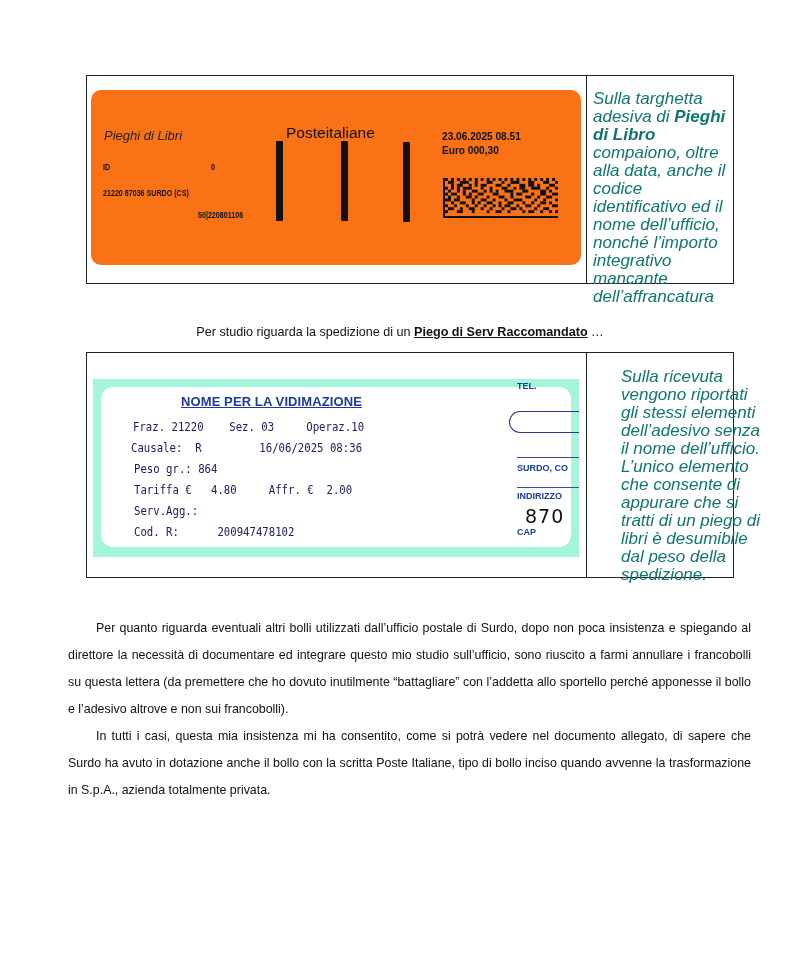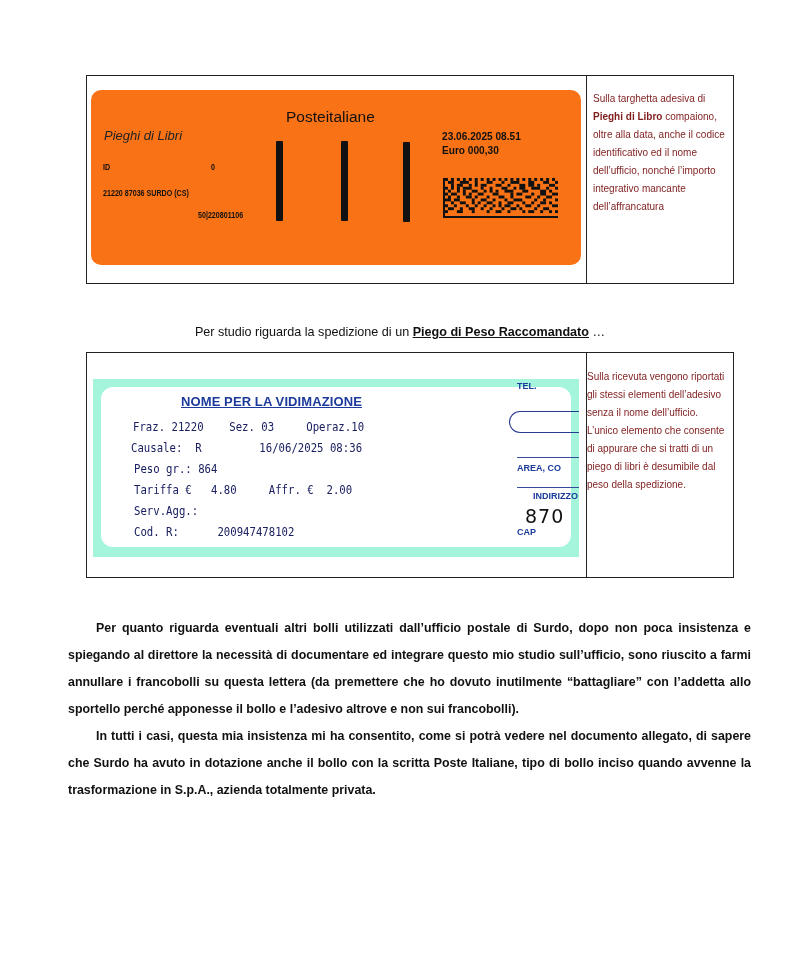--- a/index.html
+++ b/index.html
@@ -1,29 +1,29 @@
 <!DOCTYPE html>
 <html><head>
   <meta charset="utf-8">
   <style>
     * { box-sizing: border-box; margin: 0; padding: 0; }
     html, body { width: 800px; height: 965px; background: #ffffff; overflow: hidden; }
     body { position: relative; font-family: "Liberation Sans", sans-serif; color: #111; }
 
     .box { position: absolute; border: 1px solid #222; background: #fff; }
     .box .divider { position: absolute; top: 0; bottom: 0; width: 1px; background: #222; }
-    .side-note { position: absolute; font-family: "Liberation Sans", sans-serif; font-size: 10px; line-height: 18px; color: #7f1d1d; }
+    .side-note { position: absolute; font-family: "Liberation Sans", sans-serif; font-size: 17px; line-height: 18px; color: #0f766e; font-style: italic; }
     .side-note b { font-weight: bold; }
 
     
     #box1 { left: 86px; top: 75px; width: 648px; height: 209px; }
     #box1 .divider { left: 499px; }
     .label1 { position: absolute; left: 4px; top: 14px; width: 490px; height: 175px; border-radius: 10px; background: #f97316; }
     .l1-title { position: absolute; left: 13px; top: 38px; font-style: italic; font-size: 13px; color: #222; }
-    .l1-brand { position: absolute; left: 195px; top: 18px; font-size: 15.5px; color: #111; }
+    .l1-brand { position: absolute; left: 195px; top: 34px; font-size: 15.5px; color: #111; }
     .l1-date { position: absolute; left: 351px; top: 40px; font-size: 11.5px; font-weight: bold; font-family: "Liberation Sans Narrow", "Liberation Sans", sans-serif; transform: scaleX(0.88); transform-origin: left; }
     .l1-euro { position: absolute; left: 351px; top: 54px; font-size: 11.5px; font-weight: bold; transform: scaleX(0.88); transform-origin: left; }
     .l1-small { position: absolute; font-size: 8.4px; font-weight: bold; transform: scaleX(0.85); transform-origin: left; }
     .bar { position: absolute; width: 7px; background: #111; border-radius: 1px; }
     .dm { position: absolute; left: 352px; top: 88px; width: 115px; height: 40px; border: 2px solid #111; border-top: none; border-right: none; }
     .dm svg { display: block; }
 
     
     .intro { position: absolute; left: 0; width: 800px; top: 325px; text-align: center; font-size: 12.6px; }
     .intro u { font-weight: bold; }
@@ -35,21 +35,21 @@
     .receipt { position: absolute; left: 8px; top: 8px; width: 470px; height: 160px; background: #fff; border-radius: 12px; }
     .r-head { position: absolute; left: 80px; top: 7px; font-size: 13px; font-weight: bold; color: #1b3a9b; text-decoration: underline; letter-spacing: 0.1px; }
     .r-line { position: absolute; font-family: "DejaVu Sans Mono", "Liberation Mono", monospace; font-size: 13px; color: #1a2060; transform: scaleX(0.82); transform-origin: left; white-space: pre; }
     .r-side { position: absolute; font-size: 9px; font-weight: bold; color: #1b3a9b; }
     .r-pill { position: absolute; left: 408px; top: 24px; width: 70px; height: 22px; border: 1.5px solid #2a3a90; border-right: none; border-radius: 11px 0 0 11px; }
     .r-rule { position: absolute; height: 1px; background: #3a4a9a; }
     .r-hand { position: absolute; left: 424px; top: 118px; font-family: "DejaVu Sans", sans-serif; font-size: 19px; color: #111; letter-spacing: 1px; }
 
     
     .para { position: absolute; left: 68px; width: 683px; font-family: "Liberation Sans", sans-serif; font-size: 12.4px; line-height: 27px; text-align: justify; color: #111; }
-    .para .first { text-indent: 28px; font-weight: bold; }
+    .para .first { text-indent: 28px; }
   </style>
 </head>
 <body>
 
 <div class="box" id="box1">
   <div class="label1">
     <div class="l1-title">Pieghi di Libri</div>
     <div class="l1-brand"><span>Poste</span><span>italiane</span></div>
     <div class="l1-date">23.06.2025  08.51</div>
     <div class="l1-euro">Euro 000,30</div>
@@ -190,45 +190,45 @@
             <rect x="35" y="11" width="1" height="1"></rect>
             <rect x="37" y="11" width="1" height="1"></rect>
         </g>
       </svg>
     </div>
   </div>
   <div class="divider"></div>
   <div class="side-note" style="left:506px;top:14px;width:140px;"><span>Sulla targhetta adesiva di </span><b>Pieghi di Libro</b><span> compaiono, oltre alla data, anche il codice identificativo ed il nome dell’ufficio, nonché l’importo integrativo mancante dell’affrancatura</span></div>
 </div>
 
-<div class="intro"><span>Per studio riguarda la spedizione di un </span><u>Piego di Peso Raccomandato</u><span> …</span></div>
+<div class="intro"><span>Per studio riguarda la spedizione di un </span><u>Piego di Serv Raccomandato</u><span> …</span></div>
 
 <div class="box" id="box2">
   <div class="mint">
     <div class="receipt">
       <div class="r-head">NOME PER LA VIDIMAZIONE</div>
       <div class="r-line" style="left:32px;top:32px;">Fraz. 21220    Sez. 03     Operaz.10</div>
       <div class="r-line" style="left:30px;top:53px;">Causale:  R         16/06/2025 08:36</div>
       <div class="r-line" style="left:33px;top:74px;">Peso gr.: 864</div>
       <div class="r-line" style="left:33px;top:95px;">Tariffa €   4.80     Affr. €  2.00</div>
       <div class="r-line" style="left:33px;top:116px;">Serv.Agg.:</div>
       <div class="r-line" style="left:33px;top:137px;">Cod. R:      200947478102</div>
 
       <div class="r-side" style="left:416px;top:-6px;height:8px;overflow:hidden;">TEL.</div>
       <div class="r-pill"></div>
       <div class="r-rule" style="left:416px;top:70px;width:62px;"></div>
-      <div class="r-side" style="left:416px;top:76px;">AREA, CO</div>
+      <div class="r-side" style="left:416px;top:76px;">SURDO, CO</div>
       <div class="r-rule" style="left:416px;top:100px;width:62px;"></div>
-      <div class="r-side" style="left:432px;top:104px;">INDIRIZZO</div>
+      <div class="r-side" style="left:416px;top:104px;">INDIRIZZO</div>
       <div class="r-hand">870</div>
       <div class="r-side" style="left:416px;top:140px;">CAP</div>
     </div>
   </div>
   <div class="divider"></div>
-  <div class="side-note" style="left:500px;top:15px;width:140px;">Sulla ricevuta vengono riportati gli stessi elementi dell’adesivo senza il nome dell’ufficio. L’unico elemento che consente di appurare che si tratti di un piego di libri è desumibile dal peso della spedizione.</div>
+  <div class="side-note" style="left:534px;top:15px;width:140px;">Sulla ricevuta vengono riportati gli stessi elementi dell’adesivo senza il nome dell’ufficio. L’unico elemento che consente di appurare che si tratti di un piego di libri è desumibile dal peso della spedizione.</div>
 </div>
 
 <div class="para" style="top:615px;">
     <div class="first">Per quanto riguarda eventuali altri bolli utilizzati dall’ufficio postale di Surdo, dopo non poca insistenza e spiegando al direttore la necessità di documentare ed integrare questo mio studio sull’ufficio, sono riuscito a farmi annullare i francobolli su questa lettera (da premettere che ho dovuto inutilmente “battagliare” con l’addetta allo sportello perché apponesse il bollo e l’adesivo altrove e non sui francobolli).</div>
   </div>
 <div class="para" style="top:723px;">
     <div class="first">In tutti i casi, questa mia insistenza mi ha consentito, come si potrà vedere nel documento allegato, di sapere che Surdo ha avuto in dotazione anche il bollo con la scritta Poste Italiane, tipo di bollo inciso quando avvenne la trasformazione in S.p.A., azienda totalmente privata.</div>
   </div>
 
 </body></html>

